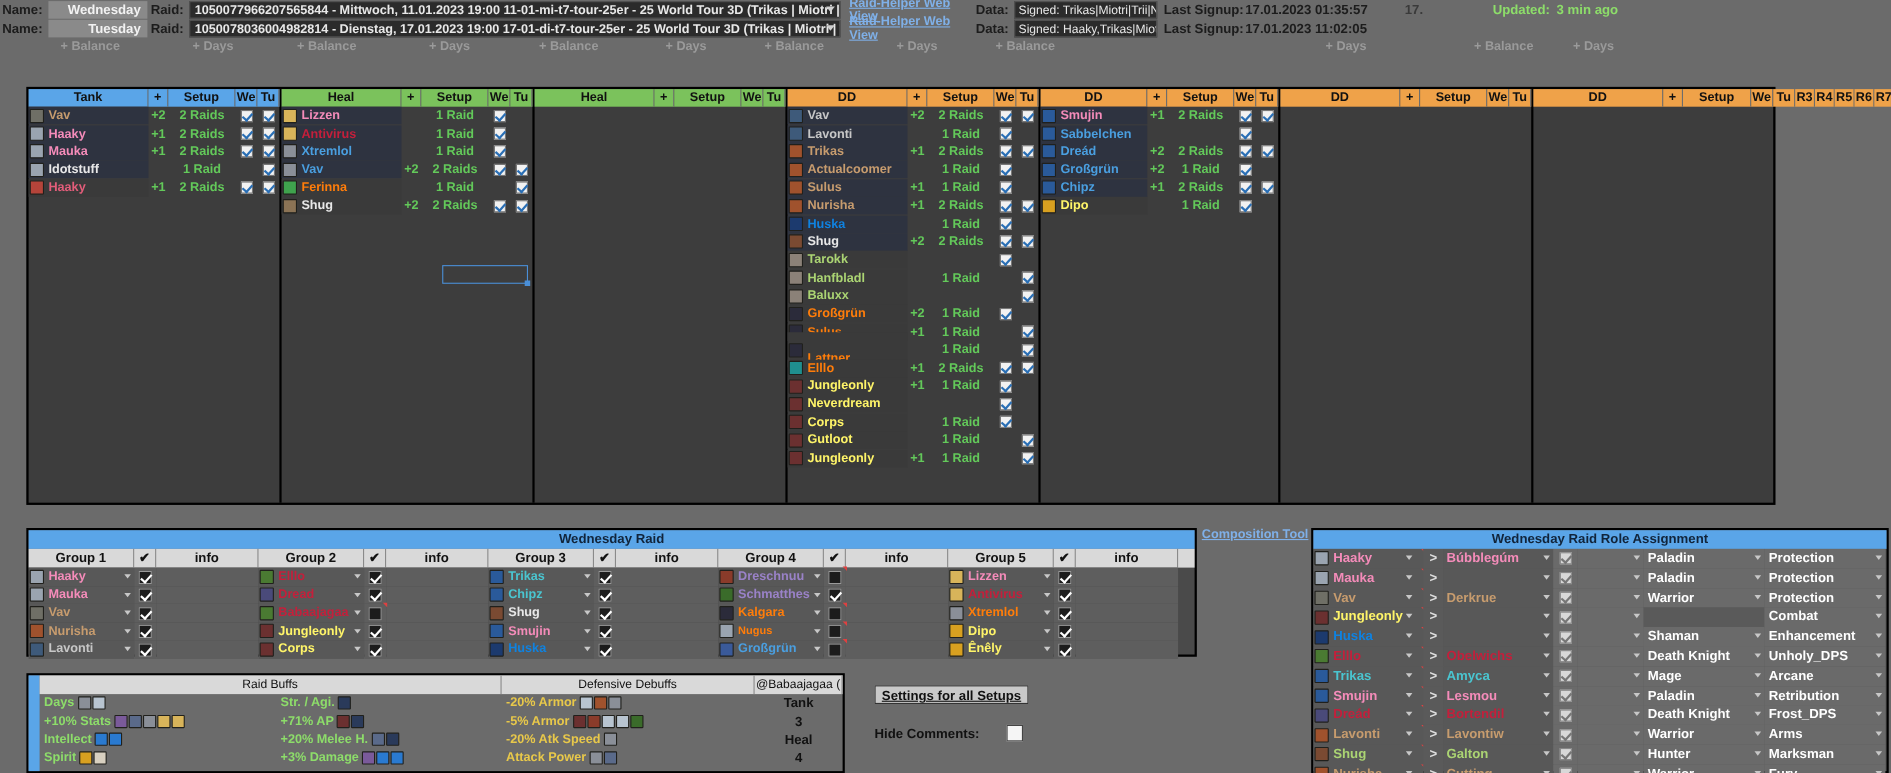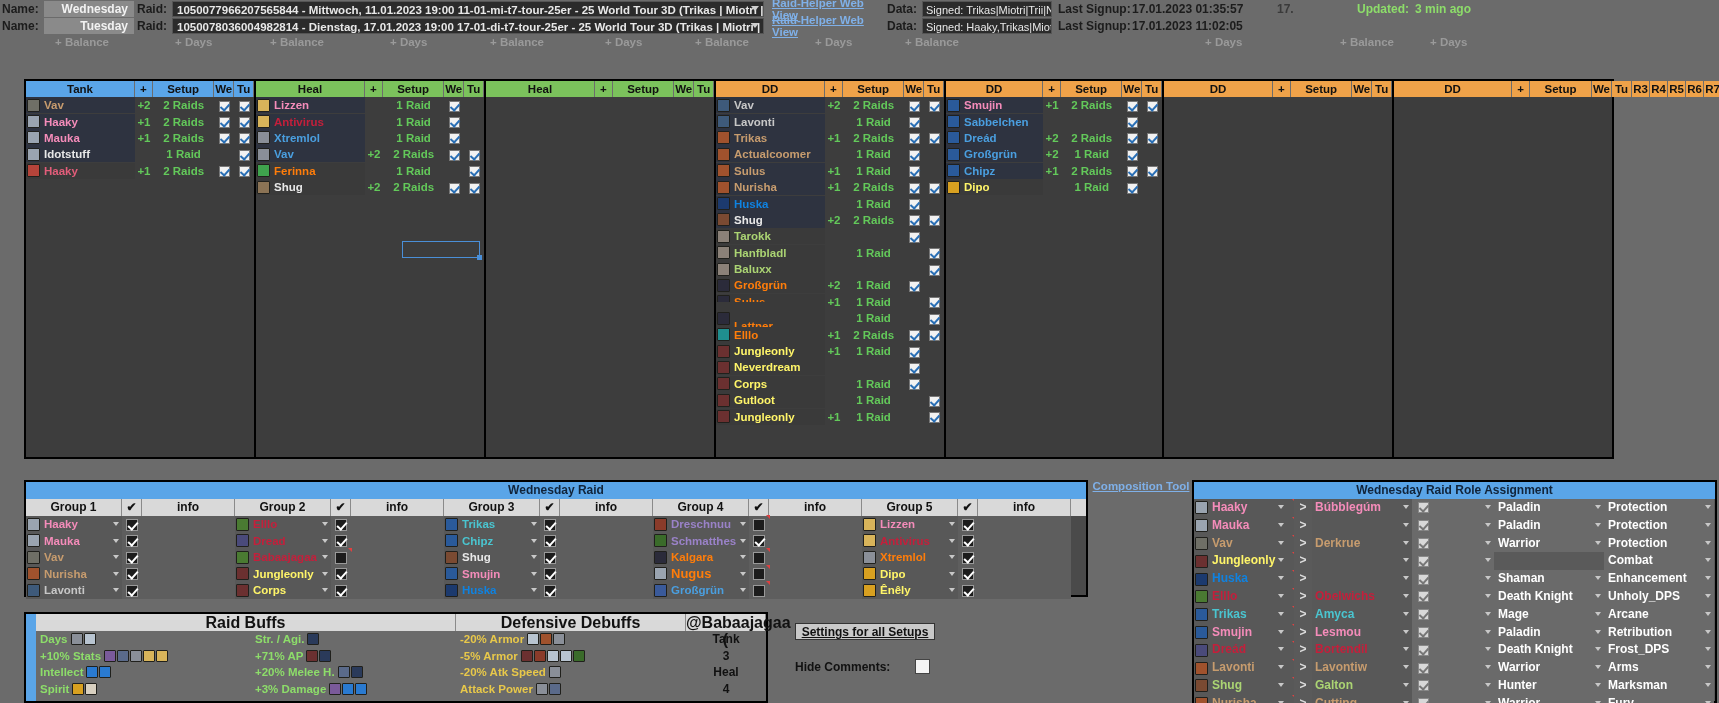--- a/index.html
+++ b/index.html
@@ -122,21 +122,21 @@
           position:relative; vertical-align:middle; }
   .cbx3.on::after { content:""; position:absolute; left:2px; top:0px; width:4px; height:7px;
           border:solid #777; border-width:0 2px 2px 0; transform:rotate(42deg); }
 
   
   .buffs { position:absolute; left:24px; top:612px; width:744px; height:91px;
            border:2px solid #000; background:#6b6b6b; display:flex; }
   .buffs-left { width:14px; background:#5aa5e8; }
   .buffs-main { flex:1; }
   .buffs-head { display:flex; height:17px; background:#d9d9d9; }
-  .bh { font-size:16px; font-weight:bold; color:#111; text-align:center; line-height:17px;
+  .bh { font-size:11px; font-weight:normal; color:#111; text-align:center; line-height:17px;
         border-right:1px solid #8a8a8a; }
   .buff-rows { }
   .brow { display:flex; height:16.5px; align-items:center; }
   .bcell { font-size:11.5px; font-weight:bold; display:flex; align-items:center; }
   .bname { padding-left:4px; }
   .bicons { display:flex; gap:1px; padding-left:3px; }
   .bi { width:12px; height:12px; border:1px solid #20201c; border-radius:1px; }
   .bnum { text-align:center; color:#111; font-weight:bold; font-size:12px; }
 
   
@@ -826,21 +826,21 @@
             <span class="ico" style="background: rgb(43, 43, 58);"></span>
             <span style="color: rgb(255, 125, 10); font-weight: bold; font-size: 11.5px;">Kalgara</span>
             <span class="g-caret"></span>
           </div>
           <div class="g-chk" style="width: 20px; height: 16.5px; position: relative;"><span class="cbx2" style="margin-top: 2px;"></span><span class="redmark"></span></div>
           <div class="g-info" style="width: 93px; height: 16.5px;"></div>
         </div>
         <div class="grow">
           <div class="g-name" style="width: 96px; height: 16.5px;">
             <span class="ico" style="background: rgb(154, 164, 176);"></span>
-            <span style="color: rgb(255, 125, 10); font-weight: bold; font-size: 13px;">Nugus</span>
+            <span style="color: rgb(255, 125, 10); font-weight: bold; font-size: 10px;">Nugus</span>
             <span class="g-caret"></span>
           </div>
           <div class="g-chk" style="width: 20px; height: 16.5px; position: relative;"><span class="cbx2" style="margin-top: 2px;"></span><span class="redmark"></span></div>
           <div class="g-info" style="width: 93px; height: 16.5px;"></div>
         </div>
         <div class="grow">
           <div class="g-name" style="width: 96px; height: 16.5px;">
             <span class="ico" style="background: rgb(58, 90, 154);"></span>
             <span style="color: rgb(74, 159, 224); font-weight: bold; font-size: 11.5px;">Großgrün</span>
             <span class="g-caret"></span>

